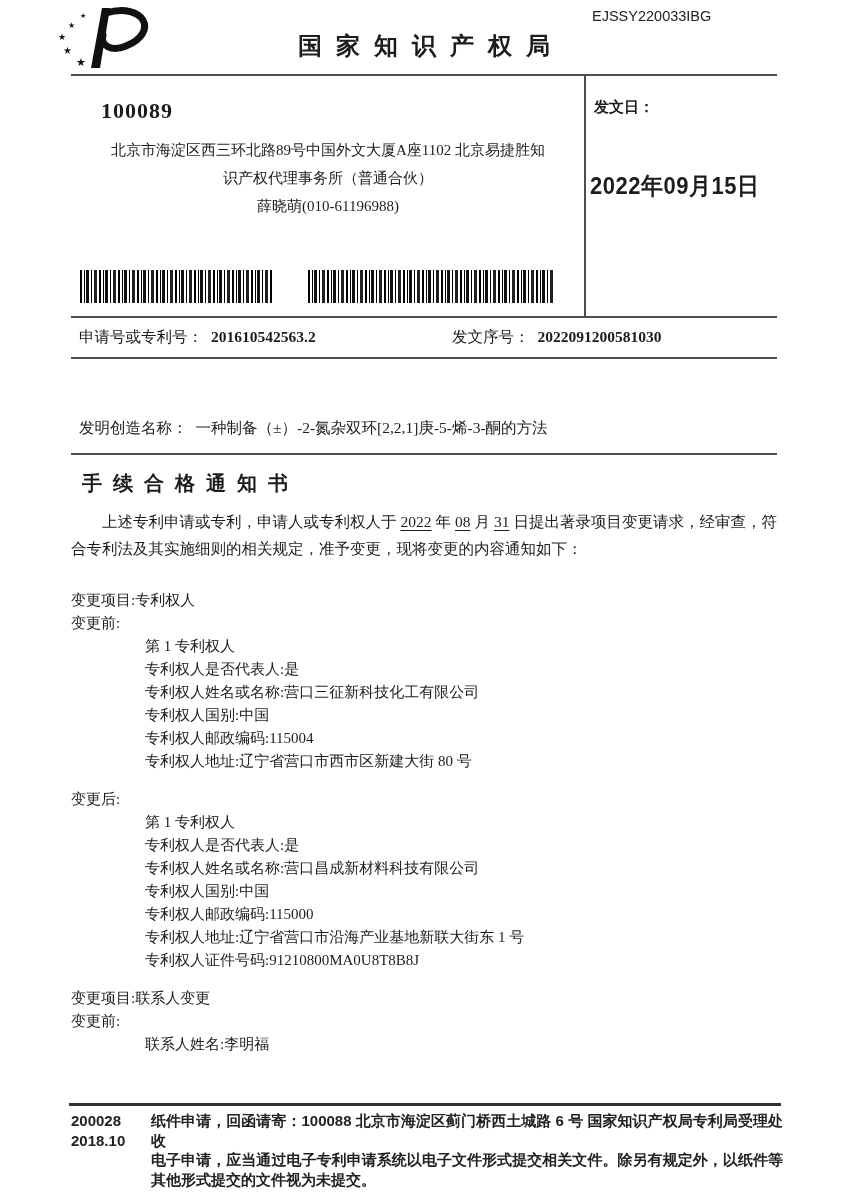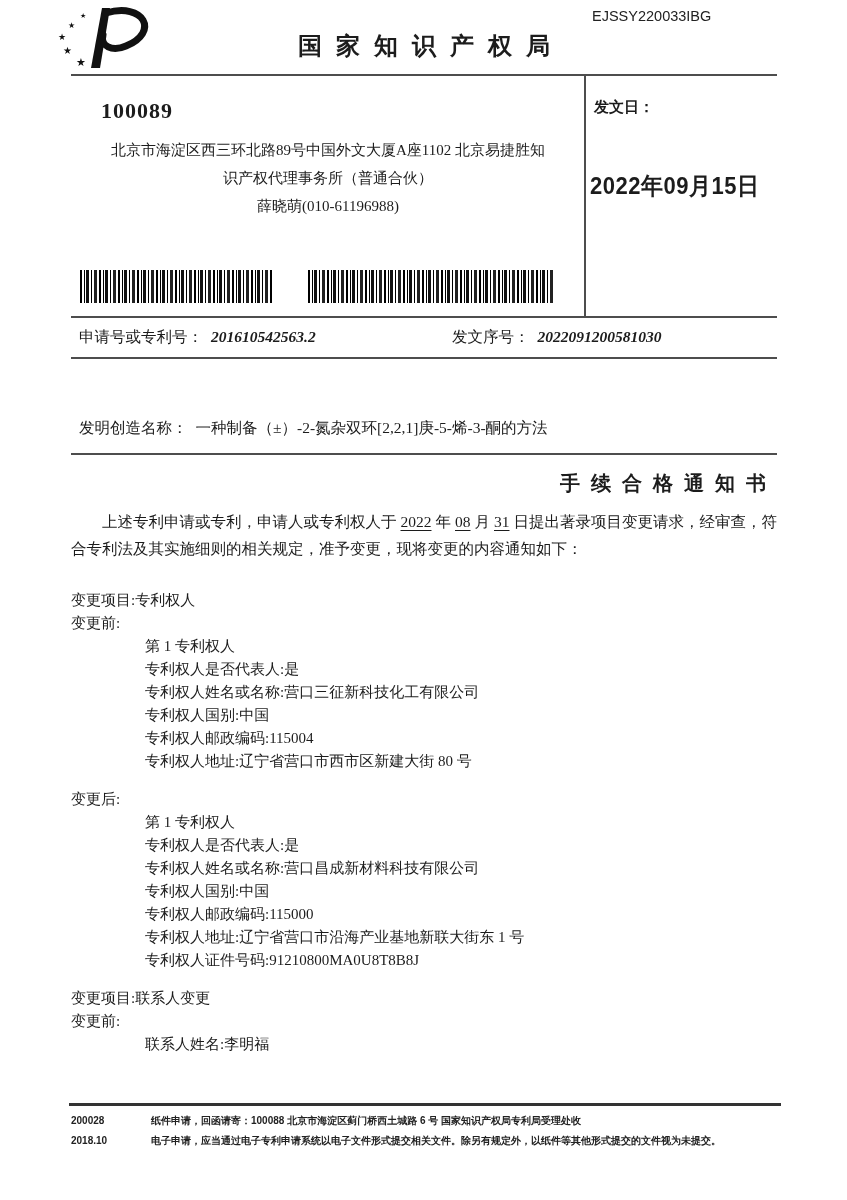--- a/index.html
+++ b/index.html
@@ -44,44 +44,44 @@
   
   .meta-row {
     position:absolute; left:71px; width:706px; border-bottom:2px solid var(--rule);
     display:flex; align-items:center; padding-left:8px; font-size:15.5px;
   }
   #row1 { top:318px; height:41px; }
   #row2 { top:359px; height:44px; }
   #row3 { top:403px; height:52px; }
   .lbl { font-weight:400; }
   .val { margin-left:8px; }
-  #row1 .val { font-weight:700;font-style:italic; }
+  #row1 .val { font-weight:700; }
   .pair2 { position:absolute; left:381px; }
 
   
   .notice-title {
-    position:absolute; left:71px; top:470px; width:706px; text-align:right;
+    position:absolute; left:71px; top:470px; width:706px; text-align:left;
     font-size:20px; font-weight:700; letter-spacing:11px; text-indent:11px;
   }
   .notice-body {
     position:absolute; left:71px; top:508px; width:706px;
     font-size:15.5px; line-height:27px; text-indent:2em; text-align:justify;
   }
   .u { text-decoration:underline; text-underline-offset:3px; padding:0 4px; }
 
   
   .changes { position:absolute; left:71px; top:589px; width:706px; font-size:15px; line-height:23px; }
   .changes .ind { margin-left:74px; }
   .gap { margin-top:15px; }
 
   
   .footer-rule { position:absolute; left:69px; top:1103px; width:712px; height:3px; background:#333; }
   .footer {
     position:absolute; left:71px; top:1111px; width:714px; display:flex;
-    font-family:"Liberation Sans","DejaVu Sans",sans-serif; font-size:10px;
+    font-family:"Liberation Sans","DejaVu Sans",sans-serif; font-size:15px;
     line-height:19.5px; font-weight:700; color:#222;
   }
   .footer .codes { width:80px; flex:none; }
   .footer .notes { width:632px; text-align:justify; }
 </style>
 </head>
 <body>
 
 <div class="page">
 

